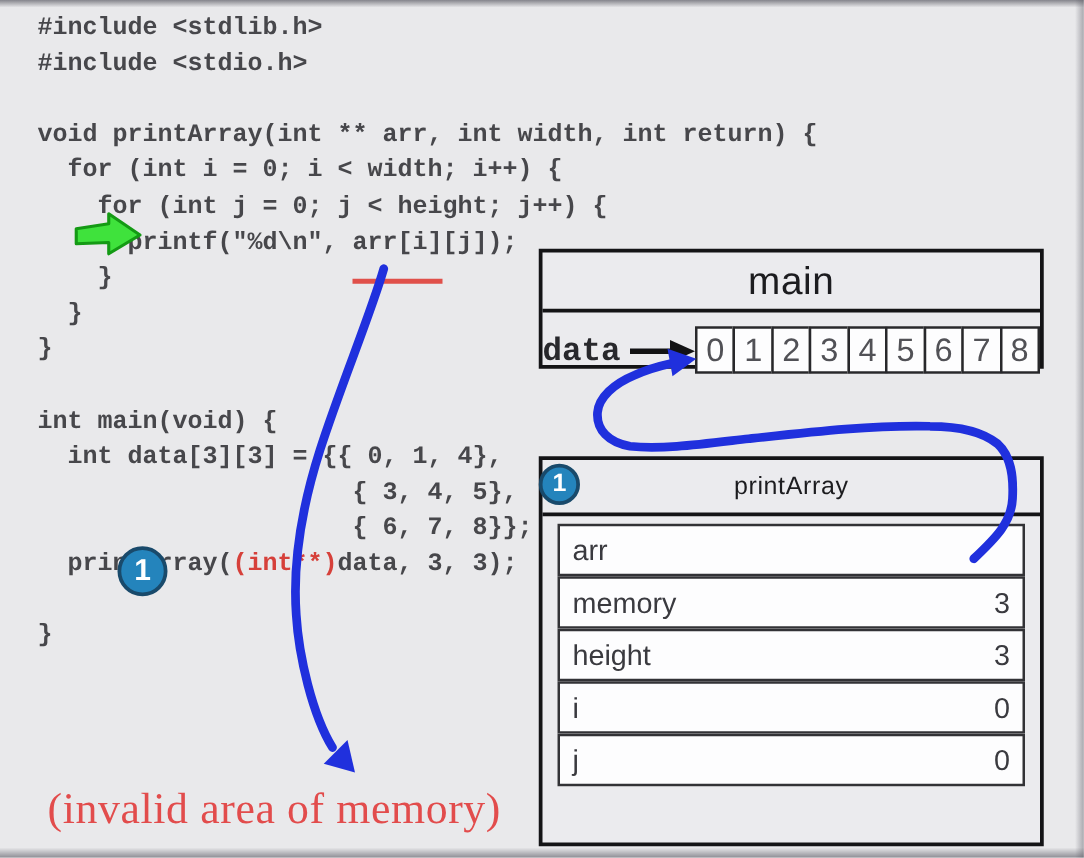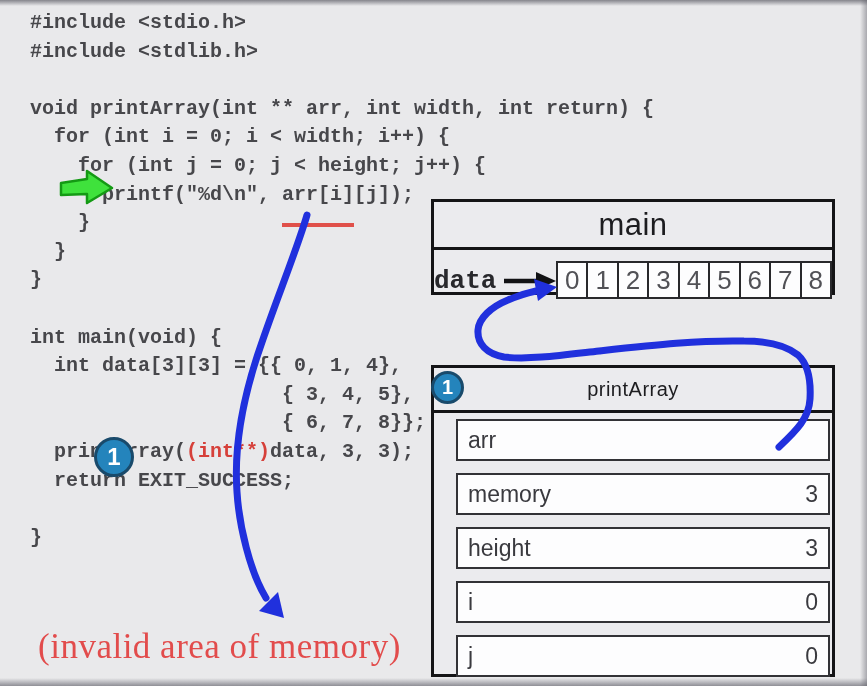--- a/index.html
+++ b/index.html
@@ -39,22 +39,22 @@
     font-family:"Liberation Mono","DejaVu Sans Mono",monospace;
     font-weight:700;font-size:26px;color:#28282c;}
 
   #cells{position:absolute;left:556px;top:261px;width:276px;height:38px;
          display:flex;z-index:3;}
   .cell{flex:1;background:#fdfdfe;border:2px solid #28282b;margin-left:-2px;
         display:flex;align-items:center;justify-content:center;
         font-size:26px;color:#515156;box-sizing:border-box;}
   .cell:first-child{margin-left:0;}
 
-  #pa-rows{position:absolute;left:456px;top:419px;width:374px;z-index:3;
-           display:flex;flex-direction:column;gap:12px;}
+  #pa-rows{position:absolute;left:446px;top:419px;width:374px;z-index:3;
+           display:flex;flex-direction:column;gap:0;}
   .vrow{height:42px;background:#fdfdfe;border:2px solid #323236;box-sizing:border-box;
         display:flex;align-items:center;justify-content:space-between;
         padding:0 10px;font-size:23px;color:#3a3a3f;}
 
   .badge{position:absolute;border-radius:50%;background:var(--badge-fill);
          border:3px solid var(--badge-border);color:#fff;z-index:6;
          display:flex;align-items:center;justify-content:center;font-weight:700;
          box-sizing:border-box;}
   #code-badge{left:94px;top:437px;width:40px;height:40px;font-size:24px;}
   #pa-badge{left:431px;top:371px;width:33px;height:33px;font-size:20px;}
@@ -69,37 +69,36 @@
             background:linear-gradient(#85858c,rgba(233,233,235,0));}
   #edge-bottom{left:0;bottom:0;right:0;height:8px;
             background:linear-gradient(rgba(233,233,235,0),#8f8f96);}
   #edge-right{top:0;right:0;bottom:0;width:7px;
             background:linear-gradient(to left,rgba(90,90,100,0.45),rgba(233,233,235,0));}
 </style>
 </head>
 <body style="background: rgb(233, 233, 235);">
 
 <div id="code-block">
+    <div class="code-line"><span>#include &lt;stdlib.h&gt;</span></div>
     <div class="code-line"><span>#include &lt;stdio.h&gt;</span></div>
-    <div class="code-line"><span>#include &lt;stdlib.h&gt;</span></div>
     <div class="code-line"></div>
     <div class="code-line"><span>void printArray(int ** arr, int width, int return) {</span></div>
     <div class="code-line"><span>  for (int i = 0; i &lt; width; i++) {</span></div>
     <div class="code-line"><span>    for (int j = 0; j &lt; height; j++) {</span></div>
     <div class="code-line"><span>      printf("%d\n", </span><span class="c-ul">arr[i]</span><span>[j]);</span></div>
     <div class="code-line"><span>    }</span></div>
     <div class="code-line"><span>  }</span></div>
     <div class="code-line"><span>}</span></div>
     <div class="code-line"></div>
     <div class="code-line"><span>int main(void) {</span></div>
     <div class="code-line"><span>  int data[3][3] = {{ 0, 1, 4},</span></div>
     <div class="code-line"><span>                     { 3, 4, 5},</span></div>
     <div class="code-line"><span>                     { 6, 7, 8}};</span></div>
     <div class="code-line"><span>  printArray(</span><span class="c-red">(int**)</span><span>data, 3, 3);</span></div>
-    <div class="code-line"><span>  return EXIT_SUCCESS;</span></div>
     <div class="code-line"></div>
     <div class="code-line"><span>}</span></div>
   </div>
 
 <div class="frame" id="main-frame">
   <div class="frame-header">main</div>
 </div>
 
 <div id="data-label">data</div>
 

